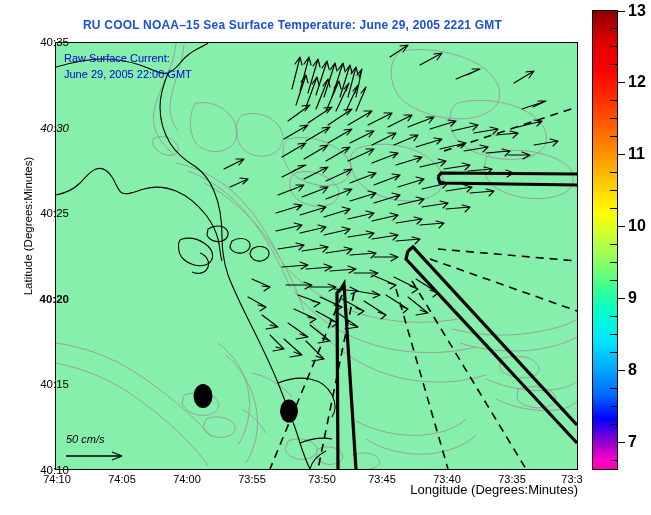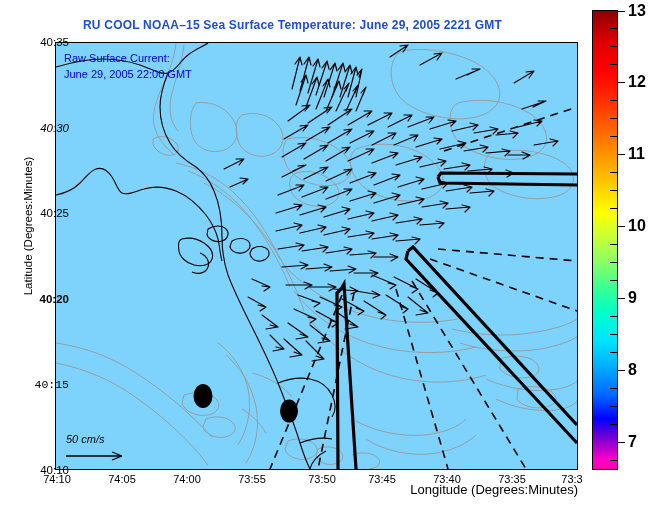--- a/index.html
+++ b/index.html
@@ -8,21 +8,21 @@
 
   #stage{position:absolute;left:0;top:0;width:651px;height:515px;}
 
   
   #title{position:absolute;left:0;top:18px;width:585px;text-align:center;
          color:#1d4ed8;font-weight:bold;font-size:12px;letter-spacing:.2px;
          white-space:nowrap;}
 
   
   #plot{position:absolute;left:55px;top:42px;width:523px;height:428px;
-        border:1px solid #000;box-sizing:border-box;background:#7dd3fc;overflow:hidden;}
+        border:1px solid #000;box-sizing:border-box;background:#86efac;overflow:hidden;}
   #plotsvg{position:absolute;left:0;top:0;width:521px;height:426px;}
 
   
   #anno{position:absolute;left:8px;top:7px;color:#0000cc;font-size:11px;
         line-height:16px;white-space:nowrap;}
 
   
   #scalebar{position:absolute;left:4px;top:390px;width:120px;}
   #scalebar .lab{font-size:11px;color:#000;margin-left:6px;font-style:italic;}
   #scalebar svg{display:block;margin-top:2px;}
@@ -321,21 +321,21 @@
         <line x1="6" y1="9" x2="62" y2="9" stroke="#000" stroke-width="1.3"></line>
         <path d="M62,9 L52,5 M62,9 L52,13" stroke="#000" stroke-width="1.3" fill="none"></path>
       </svg>
     </div>
   </div>
 
   <div class="ytick" style="top:42px;">40:35</div>
   <div class="ytick" style="top:128px;font-style:italic;">40:30</div>
   <div class="ytick" style="top:213px;">40:25</div>
   <div class="ytick" style="top:299px;font-weight:bold;">40:20</div>
-  <div class="ytick" style="top:384px;font-family:Liberation Mono, monospace;">40:15</div>
+  <div class="ytick" style="top:384px;">40:15</div>
   <div class="ytick" style="top:470px;">40:10</div>
 
   <div class="xtick" style="left:57px;">74:10</div>
   <div class="xtick" style="left:122px;">74:05</div>
   <div class="xtick" style="left:187px;">74:00</div>
   <div class="xtick" style="left:252px;">73:55</div>
   <div class="xtick" style="left:322px;">73:50</div>
   <div class="xtick" style="left:382px;">73:45</div>
   <div class="xtick" style="left:447px;">73:40</div>
   <div class="xtick" style="left:512px;">73:35</div>

